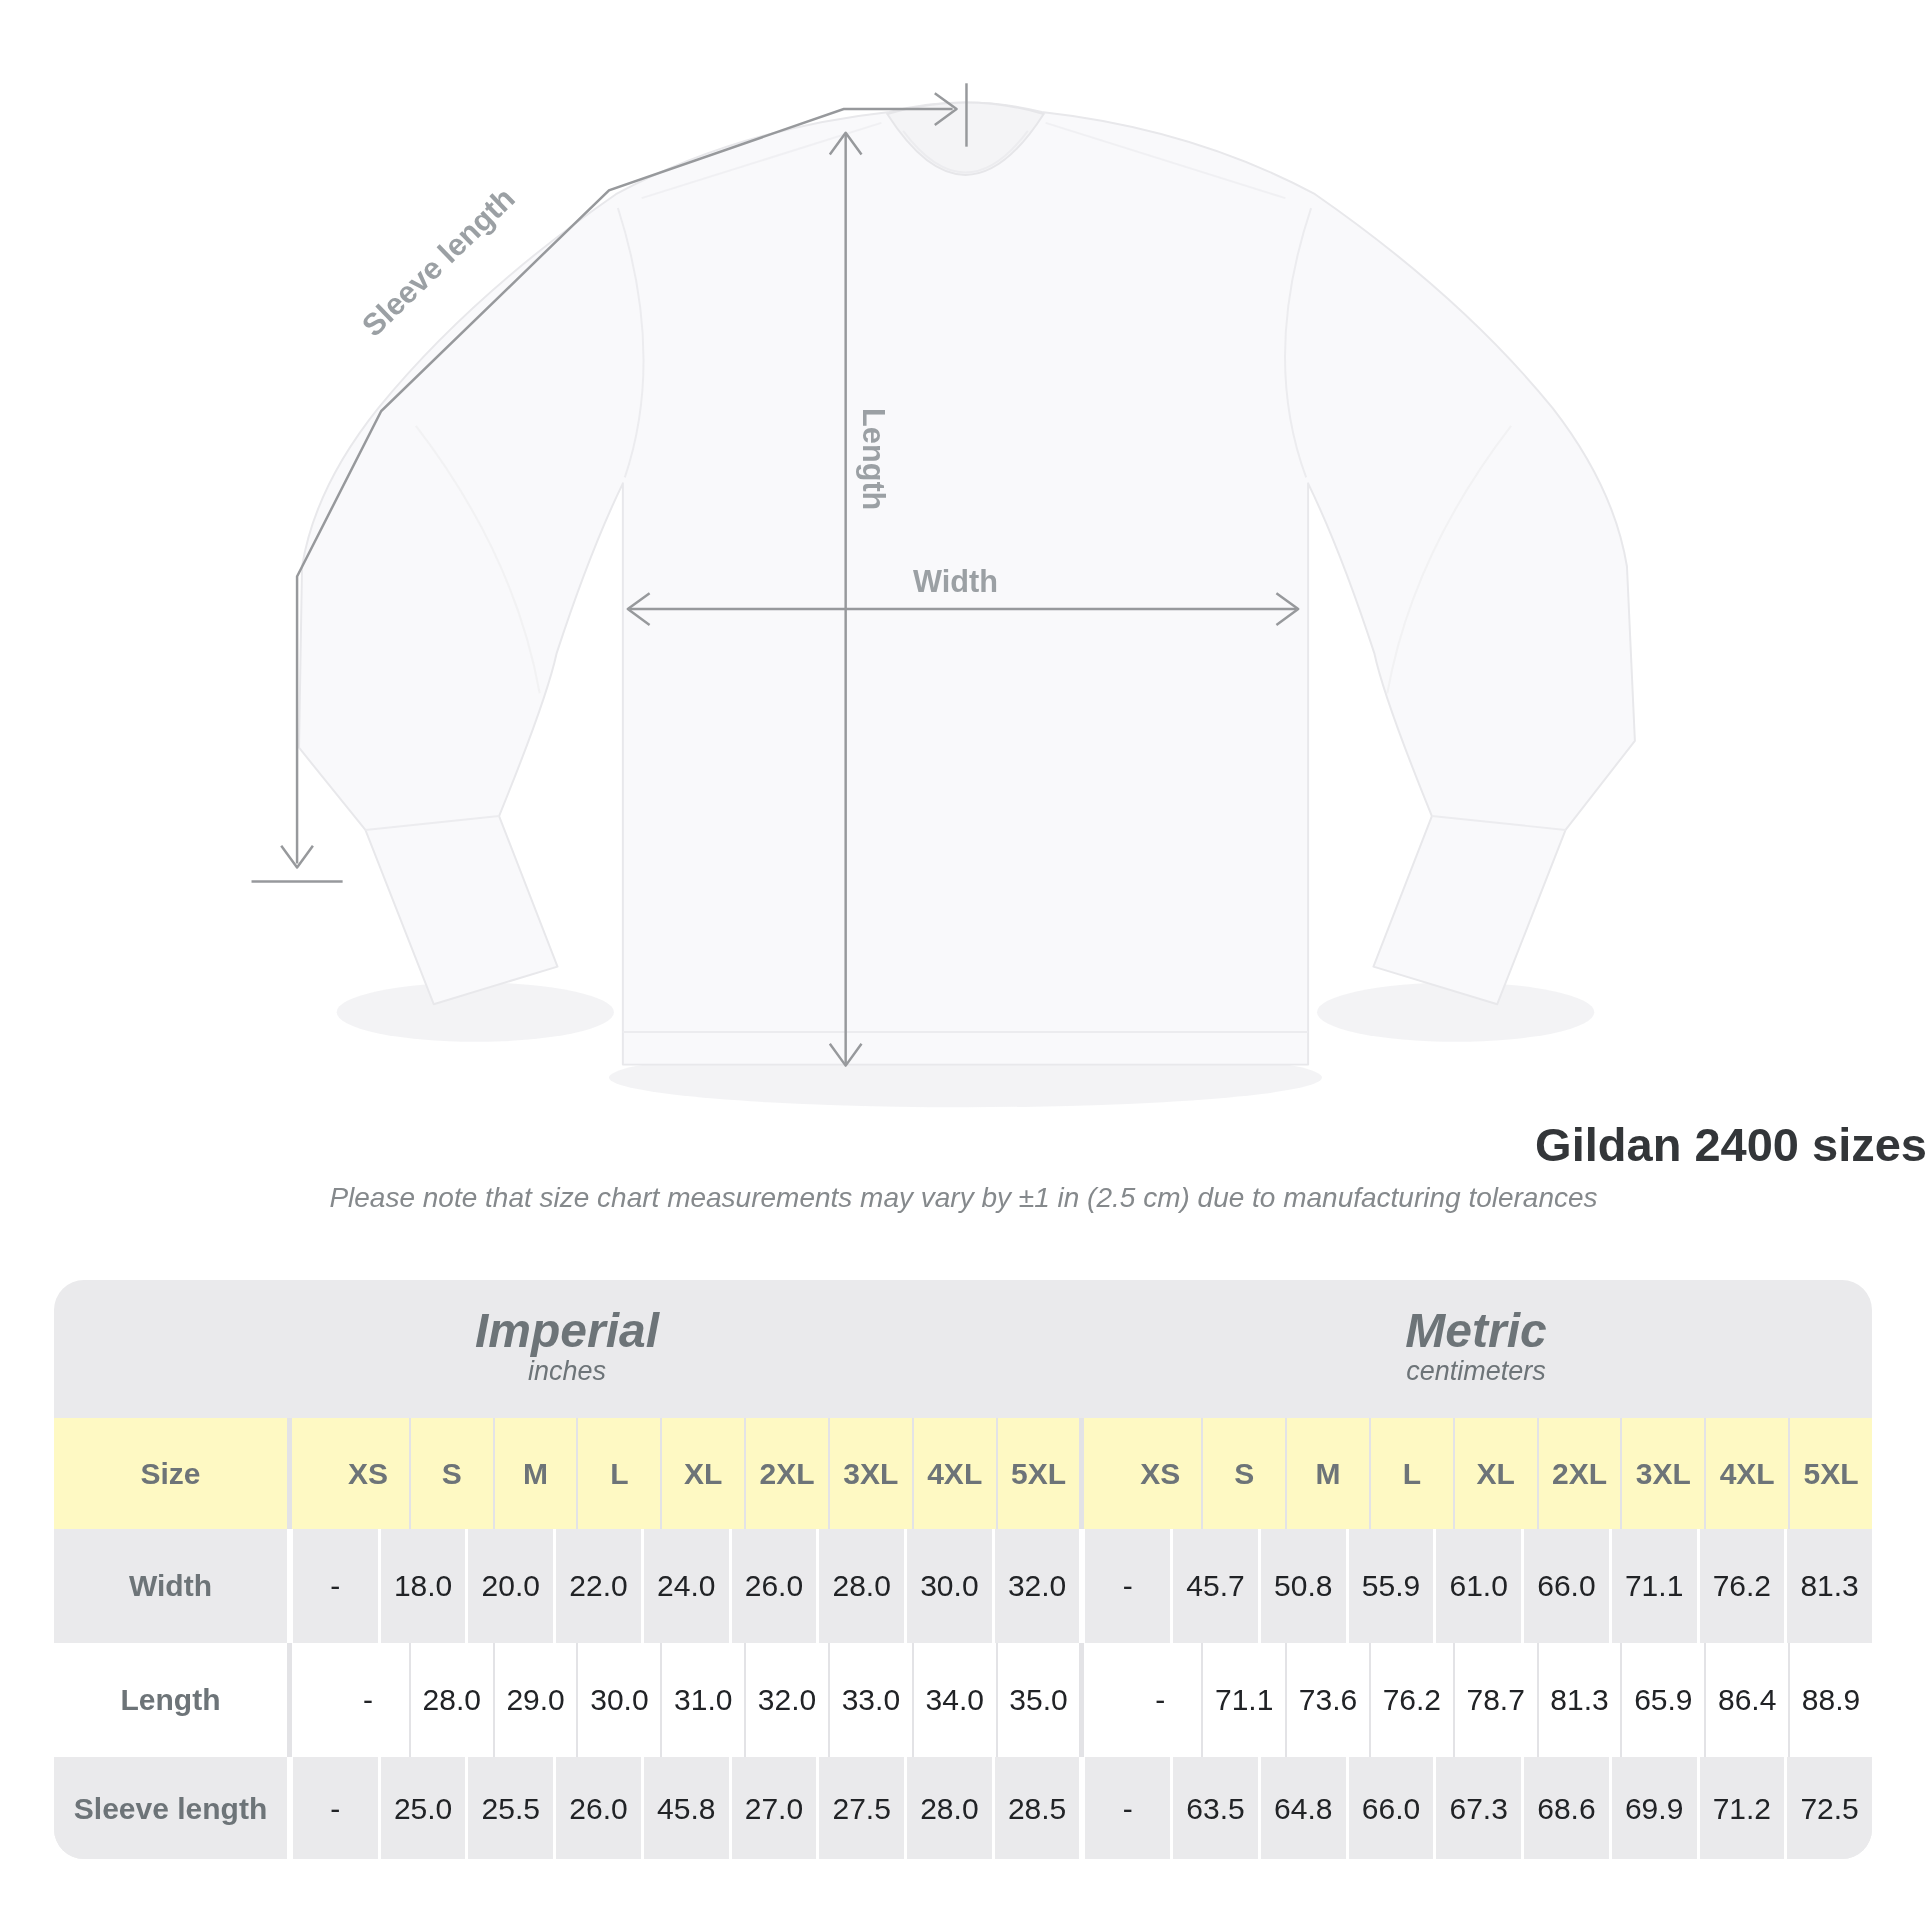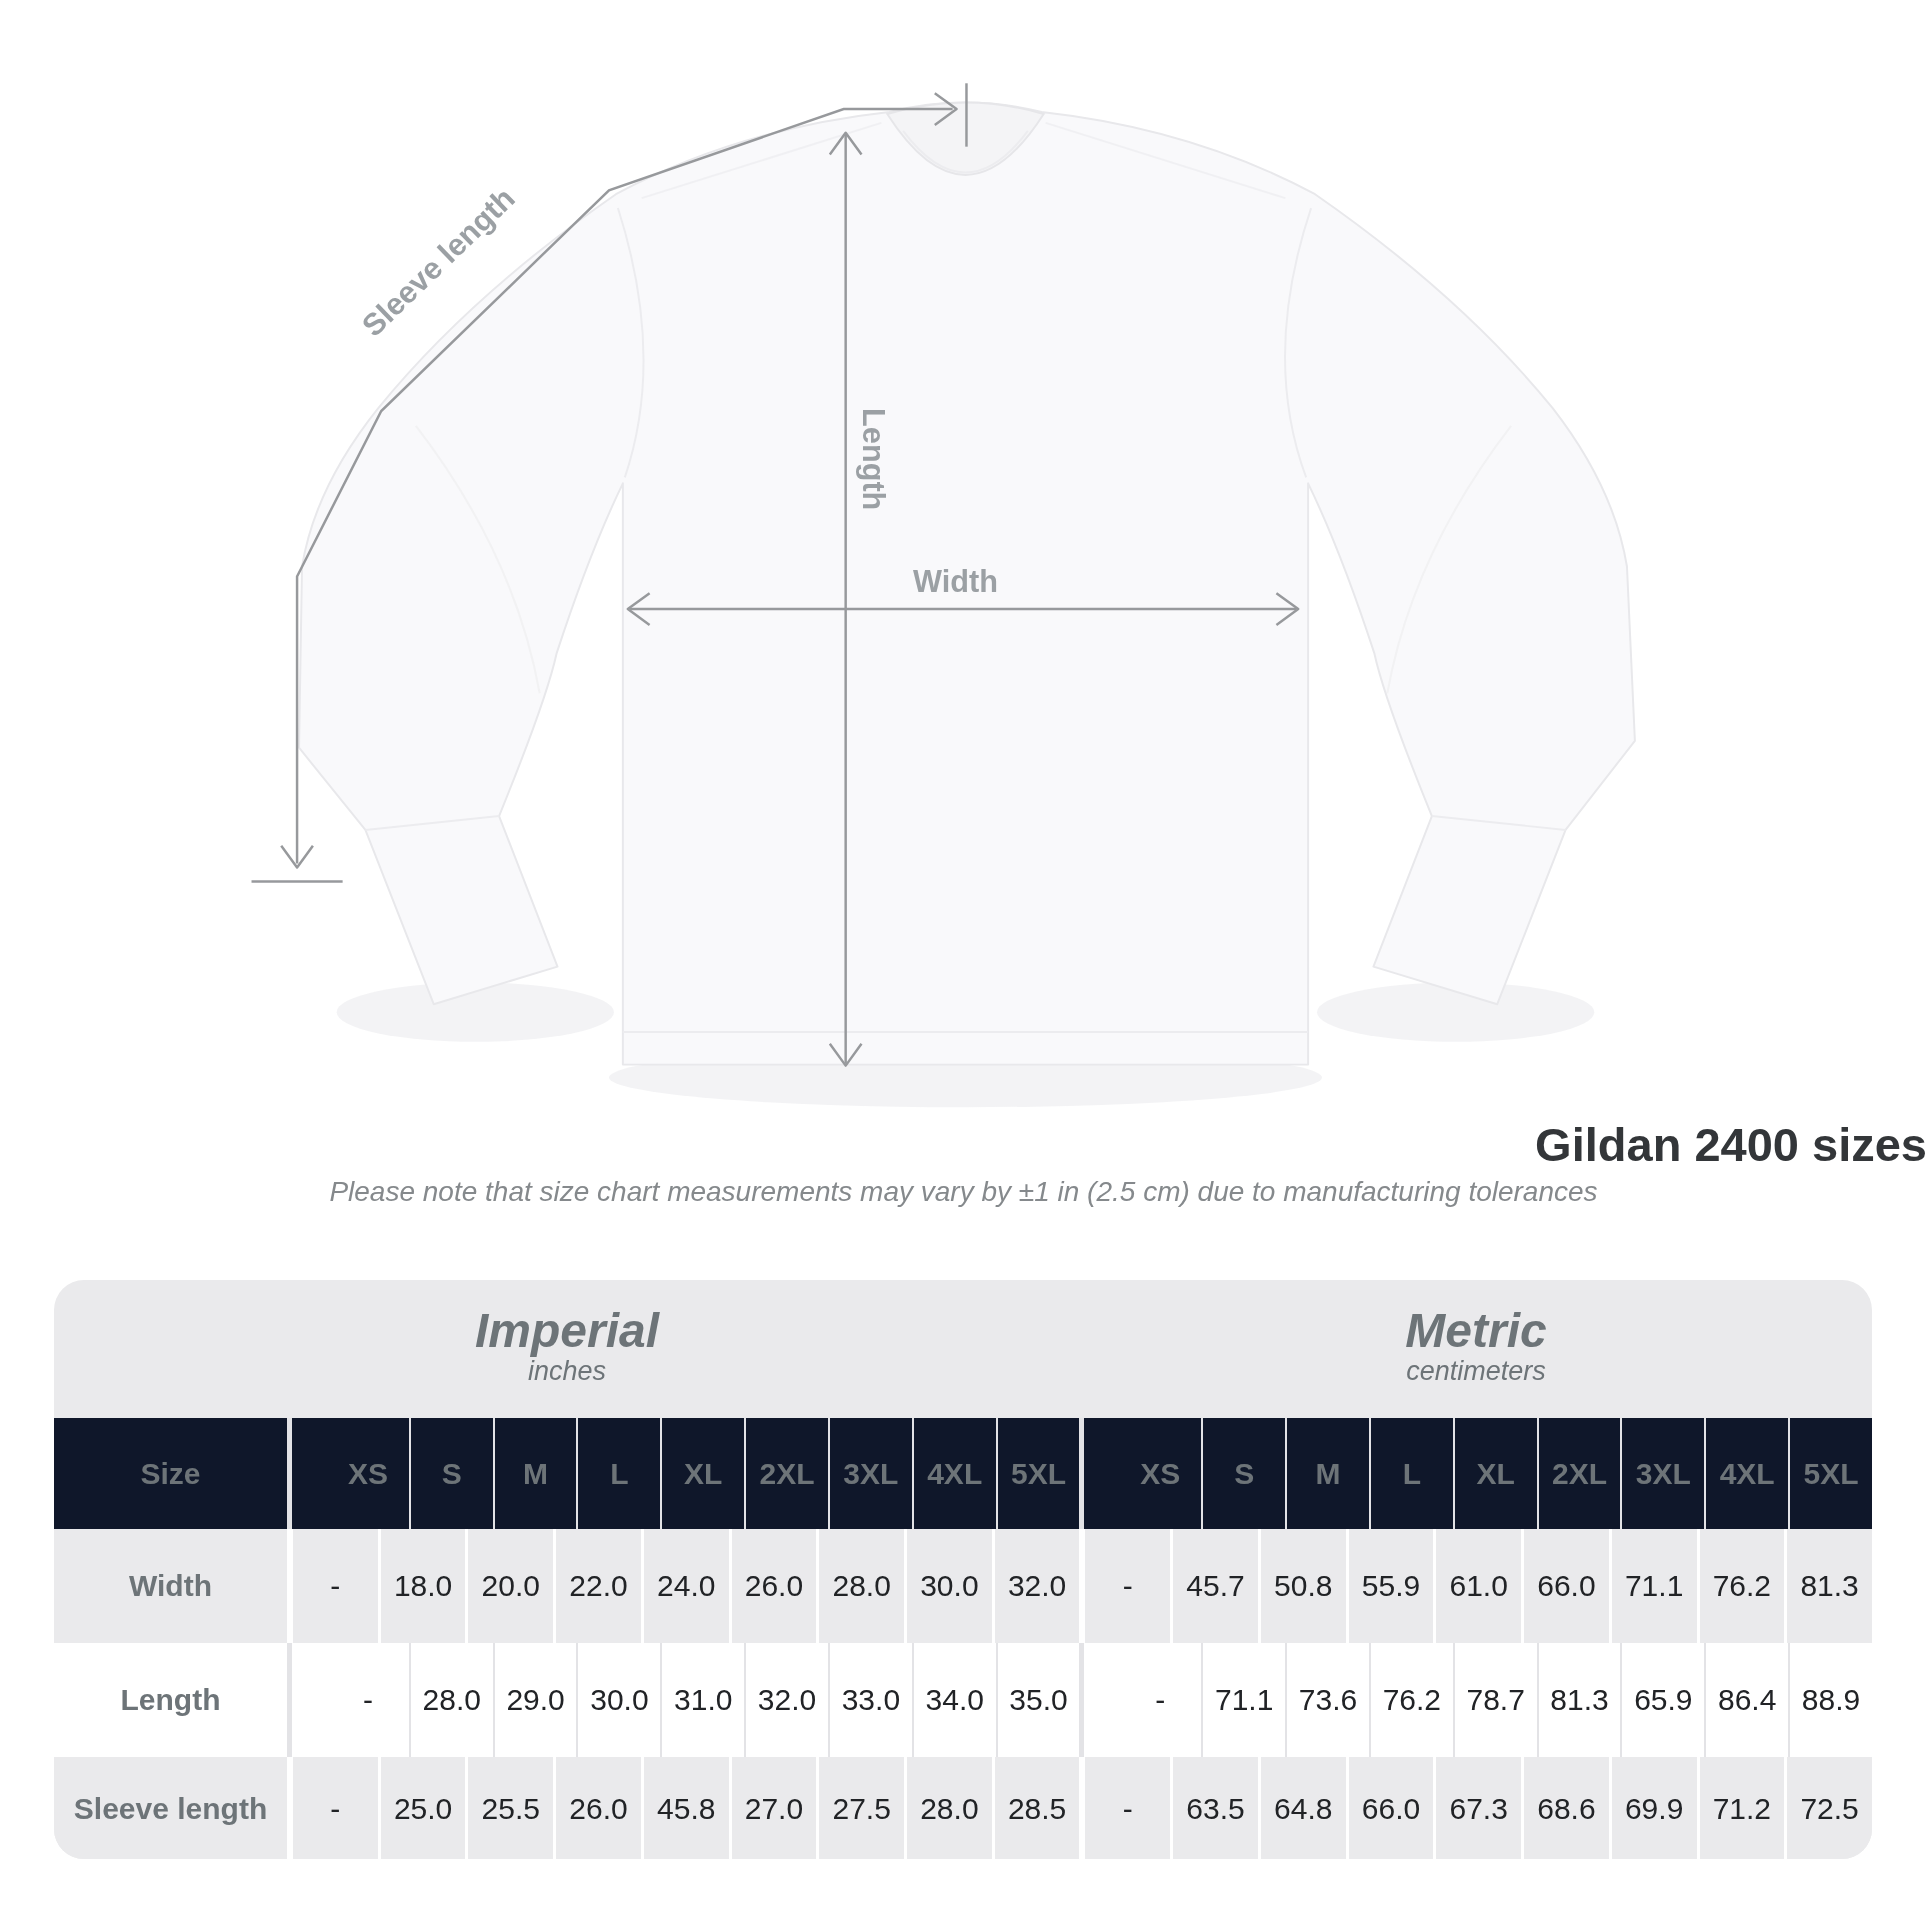--- a/index.html
+++ b/index.html
@@ -7,39 +7,39 @@
     position:relative;width:1927px;height:1927px;background:#ffffff;overflow:hidden;
     font-family:"Liberation Sans", sans-serif;
   }
   .diagram-svg{position:absolute;left:0;top:0;}
   .diagram-label{font-family:"Liberation Sans",sans-serif;font-weight:bold;font-size:31px;fill:#9ba0a4;}
   .meas{stroke:#97999c;stroke-width:2.5;fill:none;}
   .seam{stroke:#ececef;stroke-width:2;fill:none;}
 
   .titleblock{position:absolute;left:0;top:1117px;width:100%;text-align:center;}
   .page-title{font-size:47px;font-weight:bold;color:#333639;line-height:55px;text-align:right;}
-  .page-subtitle{font-size:28px;font-style:italic;color:#85898c;line-height:40px;}
+  .page-subtitle{font-size:28px;font-style:italic;color:#85898c;line-height:40px;margin-top:6px;}
 
   .size-table{
     position:absolute;left:54px;top:1280px;width:1818px;height:579px;
     background:#eaeaec;border-radius:30px;overflow:hidden;box-sizing:border-box;
   }
   .trow{display:flex;width:100%;box-sizing:border-box;}
   .cell{
     flex:1 1 0;display:flex;align-items:center;justify-content:center;
     box-sizing:border-box;min-width:0;
   }
   .cell.lab{flex:0 0 233px;}
   .units-row{height:138px;}
   .unit-cell{display:flex;flex-direction:column;align-items:center;justify-content:center;box-sizing:border-box;}
   .unit-cell.imp{flex:0 0 1026px;}
   .unit-cell.met{flex:1 1 0;}
   .u-name{font-size:48px;font-weight:bold;font-style:italic;color:#6d7478;line-height:44px;}
   .u-sub{font-size:27px;font-style:italic;color:#6d7478;line-height:36px;}
-  .sizes-row{height:111px;background:#0f172a;}
+  .sizes-row{height:111px;background:#fef9c3;}
   .row-white{height:114px;background:#ffffff;}
   .row-gray{height:114px;background:#eaeaec;}
   .row-gray.last{height:103px;}
   .sizes-row .cell + .cell,
   .row-white .cell + .cell{border-left:2px solid #e3e3e6;}
   .sizes-row .cell.sep-big,
   .row-white .cell.sep-big{border-left-width:5px;padding-left:35px;}
   .row-gray .cell + .cell{border-left:3px solid #ffffff;}
   .row-gray .cell.sep-big{border-left-width:6px;}
   .hdr{font-size:30px;font-weight:bold;color:#6d7478;}

